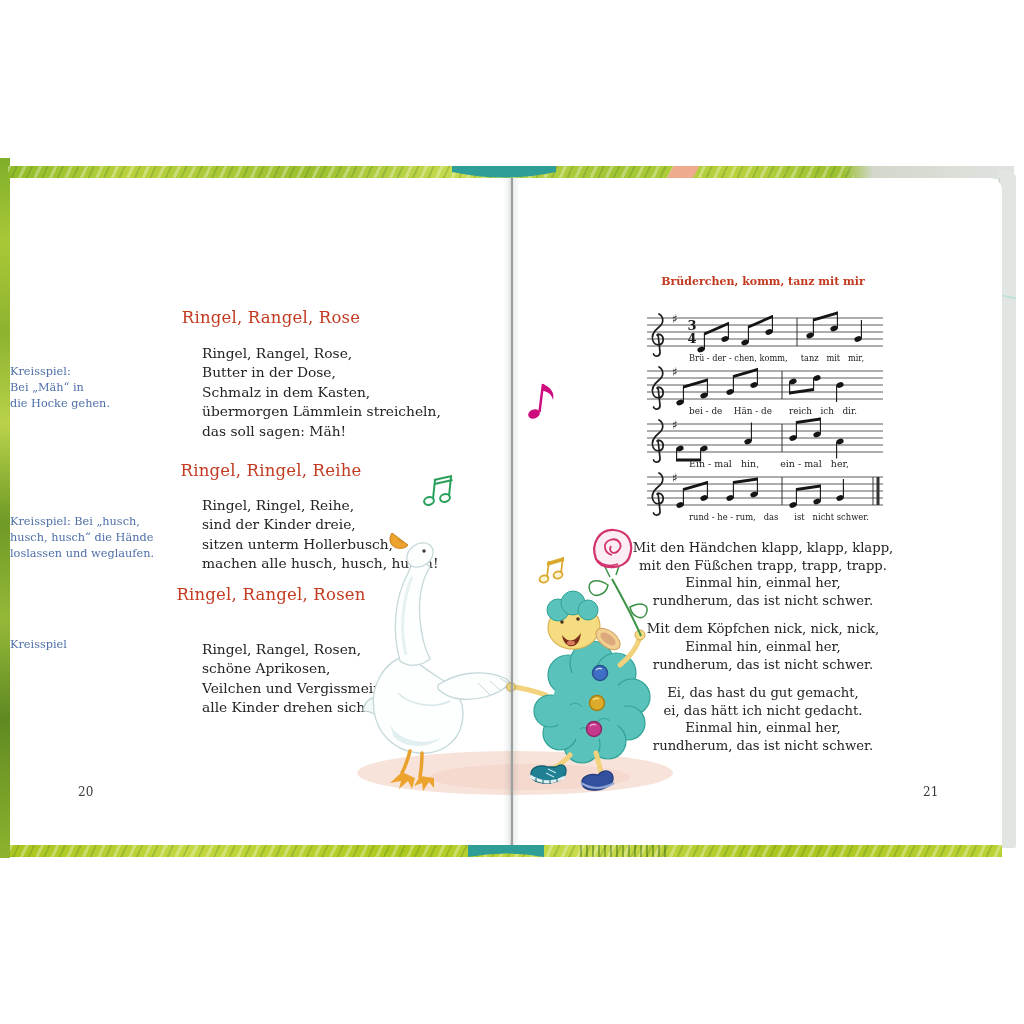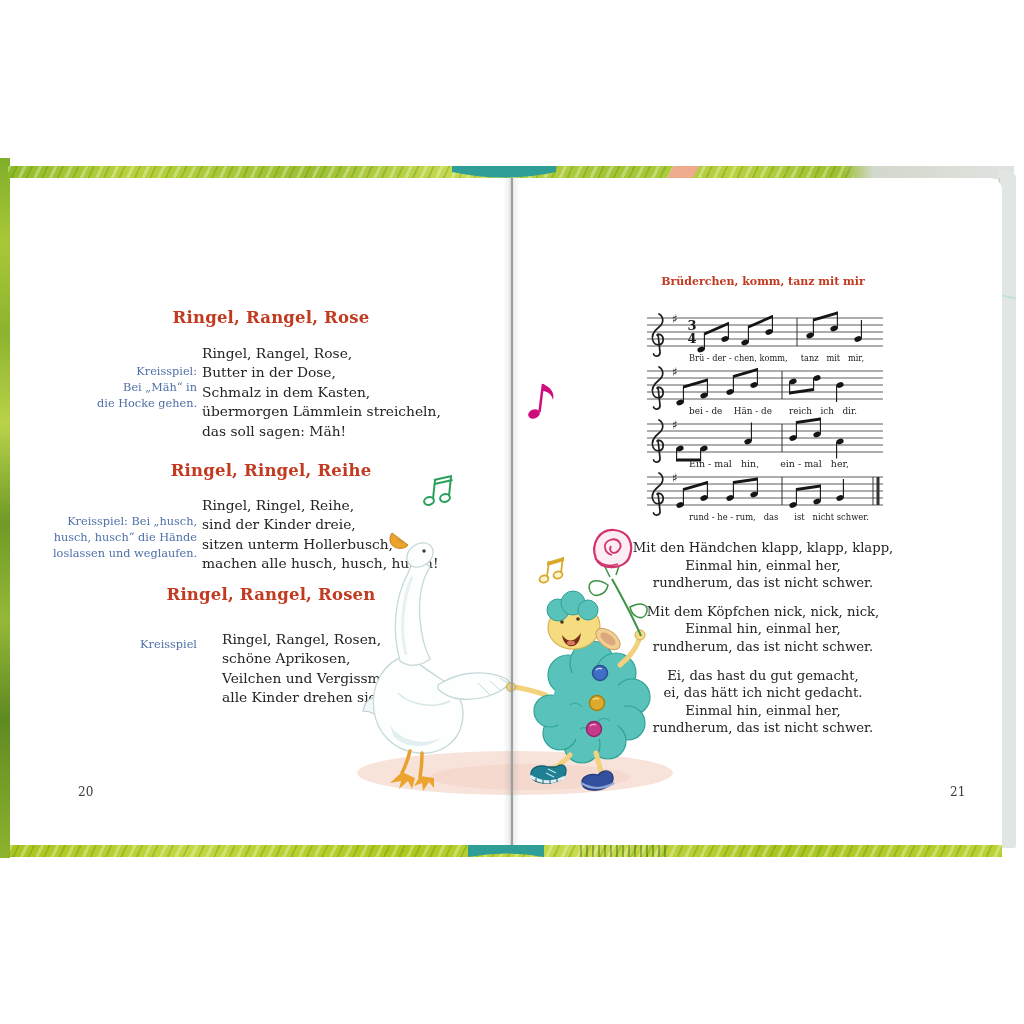--- a/index.html
+++ b/index.html
@@ -33,24 +33,24 @@
   .page-right{left:503px;width:499px}
   .gutter{left:503px;top:178px;width:17px;height:668px;z-index:6;
     background:linear-gradient(90deg,transparent 0,rgba(90,100,100,.10) 36%,rgba(90,100,100,.25) 46%,rgba(90,100,100,.25) 54%,rgba(90,100,100,.10) 64%,transparent 100%);}
   .gutter-line{position:absolute;left:7.5px;top:0;width:2px;height:100%;background:#9aa0a0}
 
   
   .spine-top{left:452px;top:164px;z-index:7}
   .spine-bottom{left:468px;top:843px;z-index:7}
 
   
-  .song-title{position:absolute;left:126px;width:270px;text-align:center;font-weight:bold;
+  .song-title{position:absolute;left:126px;width:270px;text-align:center;font-weight:normal;
     font-size:16.5px;color:var(--red);letter-spacing:.2px}
   .song-body{position:absolute;left:192px;font-size:13.8px;line-height:19.4px;color:var(--ink)}
-  .song-note{position:absolute;left:0;width:187px;text-align:right;font-size:11.3px;
+  .song-note{position:absolute;left:0;width:187px;text-align:left;font-size:11.3px;
     line-height:15.8px;color:var(--blue)}
   .pagenum{position:absolute;font-size:12px;color:#3a3a3a}
 
   
   .r-title{position:absolute;left:10px;top:97px;width:500px;text-align:center;font-weight:bold;
     font-size:11px;color:var(--red)}
   .staff{position:absolute;overflow:visible}
   .stanzas{position:absolute;left:10px;top:361px;width:500px;text-align:center;
     font-size:13.2px;line-height:17.6px;color:var(--ink)}
   .stanza{margin:0 0 11px 0}
@@ -92,21 +92,21 @@
       <div class="">sind der Kinder dreie,</div>
       <div class="">sitzen unterm Hollerbusch,</div>
       <div class="">machen alle husch, husch, husch!</div>
     </div>
     <div class="song-note" style="top: 336px;">
       <div class="">Kreisspiel: Bei „husch,</div>
       <div class="">husch, husch“ die Hände</div>
       <div class="">loslassen und weglaufen.</div>
     </div>
     <div class="song-title" style="top: 407px;">Ringel, Rangel, Rosen</div>
-    <div class="song-body" style="top: 452px; margin-left: 20px;">
+    <div class="song-body" style="top: 462px;">
       <div class="">Ringel, Rangel, Rosen,</div>
       <div class="">schöne Aprikosen,</div>
       <div class="">Veilchen und Vergissmeinnicht,</div>
       <div class="">alle Kinder drehen sich!</div>
     </div>
     <div class="song-note" style="top: 459px;">
       <div class="">Kreisspiel</div>
     </div>
   </div>
 
@@ -223,36 +223,37 @@
         <ellipse cx="195" cy="29" rx="3.7" ry="2.7" fill="#151515" transform="rotate(-18 195 29)"></ellipse>
         <line x1="198.4" y1="28.5" x2="198.4" y2="10" stroke="#151515" stroke-width="1.1"></line>
         <line x1="228" y1="8" x2="228" y2="36" stroke="#333" stroke-width="1"></line>
         <rect x="231.5" y="8" width="3" height="28" fill="#333"></rect>
         <text x="44" y="51" font-size="10" fill="#222" font-family="DejaVu Serif,serif" style="white-space:pre" textLength="180" lengthAdjust="spacingAndGlyphs">rund - he - rum,   das      ist   nicht schwer.</text>
       </svg>
     </div>
   <div class="stanzas" id="stanzas">
       <div class="stanza">
         <div class="">Mit den Händchen klapp, klapp, klapp,</div>
+        <div class="">mit den Füßchen trapp, trapp, trapp.</div>
         <div class="">Einmal hin, einmal her,</div>
         <div class="">rundherum, das ist nicht schwer.</div>
       </div>
       <div class="stanza">
         <div class="">Mit dem Köpfchen nick, nick, nick,</div>
         <div class="">Einmal hin, einmal her,</div>
         <div class="">rundherum, das ist nicht schwer.</div>
       </div>
       <div class="stanza">
         <div class="">Ei, das hast du gut gemacht,</div>
         <div class="">ei, das hätt ich nicht gedacht.</div>
         <div class="">Einmal hin, einmal her,</div>
         <div class="">rundherum, das ist nicht schwer.</div>
       </div>
     </div>
-  <div class="pagenum" style="left:447px;top:607px">21</div>
+  <div class="pagenum" style="left:420px;top:607px">21</div>
 </div>
 
 <div class="abs gutter">
   <div class="gutter-line"></div>
 </div>
 
 <svg class="abs spine-top" width="104" height="20" viewBox="0 0 104 20">
   <path d="M0 2 L104 2 L104 8 Q52 19 0 8 Z" fill="#2e9e97"></path>
 </svg>
 <svg class="abs spine-bottom" width="76" height="18" viewBox="0 0 76 18">

